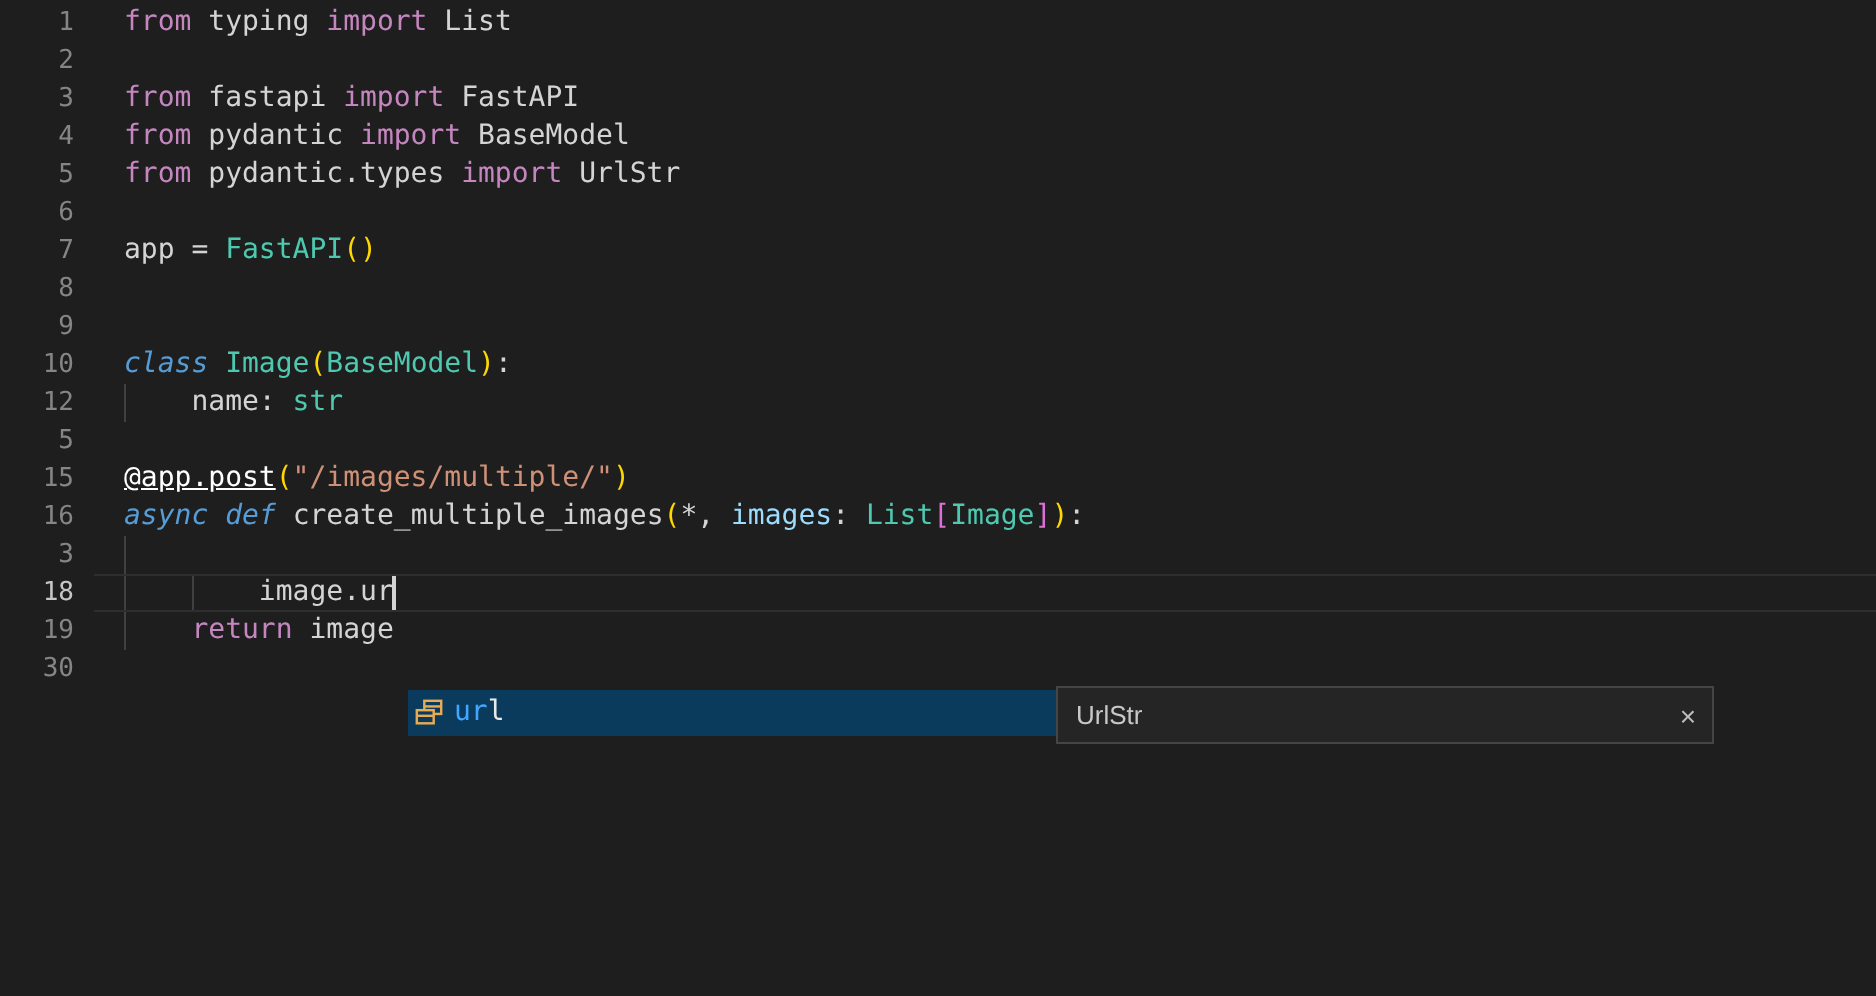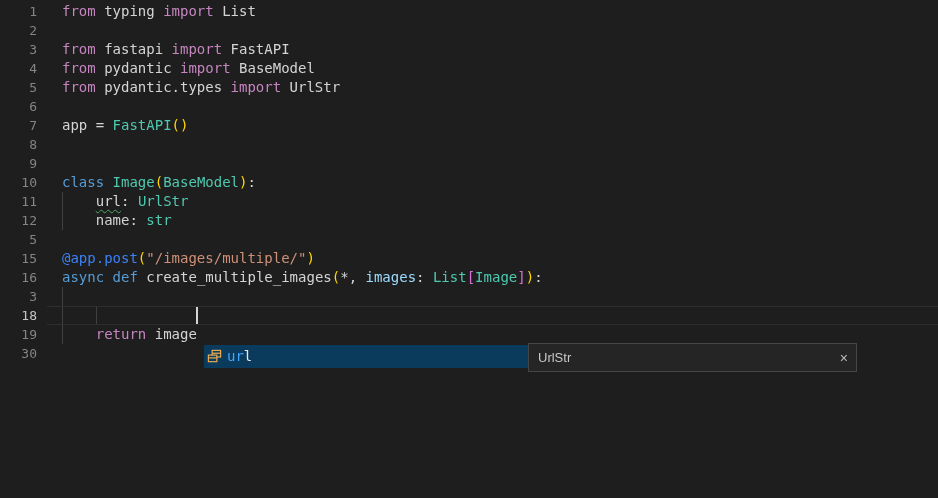--- a/index.html
+++ b/index.html
@@ -21,23 +21,23 @@
   .guide.g0{left:25px;}
   .guide.g1{left:59px;}
   .curline{
     position:absolute;left:10px;right:0;top:0;height:19px;box-sizing:border-box;
     border-top:1px solid #2e2e2e;border-bottom:1px solid #2e2e2e;pointer-events:none;
   }
   .cursor{position:absolute;left:159px;top:1px;width:2px;height:17px;background:#d4d4d4;}
   
   .tk-d{color:#d4d4d4;}
   .tk-p{color:#c586c0;margin-top:39px;}
-  .tk-b{color:#569cd6;}
+  .tk-b{color:#569cd6;font-style:italic;}
   .tk-t{color:#4ec9b0;}
-  .tk-y{color:#3b82f6;}
+  .tk-y{color:#ffffff;text-decoration:underline;}
   .tk-s{color:#ce9178;}
   .tk-g{color:#ffd700;}
   .tk-o{color:#da70d6;}
   .tk-lb{color:#9cdcfe;}
   .tk-u{text-decoration:underline wavy #4fa868 1px;text-underline-offset:3px;}
   
   .suggest-row{
     position:absolute;left:204px;top:345px;width:324px;height:23px;
     background:#0a3a5c;display:flex;align-items:center;cursor:pointer;
   }
@@ -96,24 +96,20 @@
       </div>
       <div class="line">
         <div class="gutter">9</div>
         <div class="content"><span class="code-text"></span></div>
       </div>
       <div class="line">
         <div class="gutter">10</div>
         <div class="content"><span class="code-text"><span class="tk-b">class </span><span class="tk-t">Image</span><span class="tk-g">(</span><span class="tk-t">BaseModel</span><span class="tk-g">)</span><span class="tk-d">:</span></span></div>
       </div>
       <div class="line">
-        <div class="gutter">11</div>
-        <div class="content"><div class="guide g0"></div><span class="code-text"><span class="tk-d">    </span><span class="tk-d tk-u">url</span><span class="tk-d">: </span><span class="tk-t">UrlStr</span></span></div>
-      </div>
-      <div class="line">
         <div class="gutter">12</div>
         <div class="content"><div class="guide g0"></div><span class="code-text"><span class="tk-d">    name: </span><span class="tk-t">str</span></span></div>
       </div>
       <div class="line">
         <div class="gutter">5</div>
         <div class="content"><span class="code-text"></span></div>
       </div>
       <div class="line">
         <div class="gutter">15</div>
         <div class="content"><span class="code-text"><span class="tk-y">@app.post</span><span class="tk-g">(</span><span class="tk-s">"/images/multiple/"</span><span class="tk-g">)</span></span></div>
@@ -121,21 +117,21 @@
       <div class="line">
         <div class="gutter">16</div>
         <div class="content"><span class="code-text"><span class="tk-b">async</span><span class="tk-d"> </span><span class="tk-b">def</span><span class="tk-d"> create_multiple_images</span><span class="tk-g">(</span><span class="tk-d">*, </span><span class="tk-lb">images</span><span class="tk-d">: </span><span class="tk-t">List</span><span class="tk-o">[</span><span class="tk-t">Image</span><span class="tk-o">]</span><span class="tk-g">)</span><span class="tk-d">:</span></span></div>
       </div>
       <div class="line">
         <div class="gutter">3</div>
         <div class="content"><div class="guide g0"></div></div>
       </div>
       <div class="line">
         <div class="gutter active">18</div>
-        <div class="content"><div class="guide g0"></div><div class="guide g1"></div><div class="curline"></div><div class="cursor"></div></div>
+        <div class="content"><div class="guide g0"></div><div class="guide g1"></div><div class="curline"></div><span class="code-text"><span class="tk-d">        image.ur</span></span><div class="cursor"></div></div>
       </div>
       <div class="line">
         <div class="gutter">19</div>
         <div class="content"><div class="guide g0"></div><span class="code-text"><span class="tk-d">    </span><span class="tk-p">return</span><span class="tk-d"> image</span></span></div>
       </div>
       <div class="line">
         <div class="gutter">30</div>
         <div class="content"><span class="code-text"></span></div>
       </div>
     </div>

